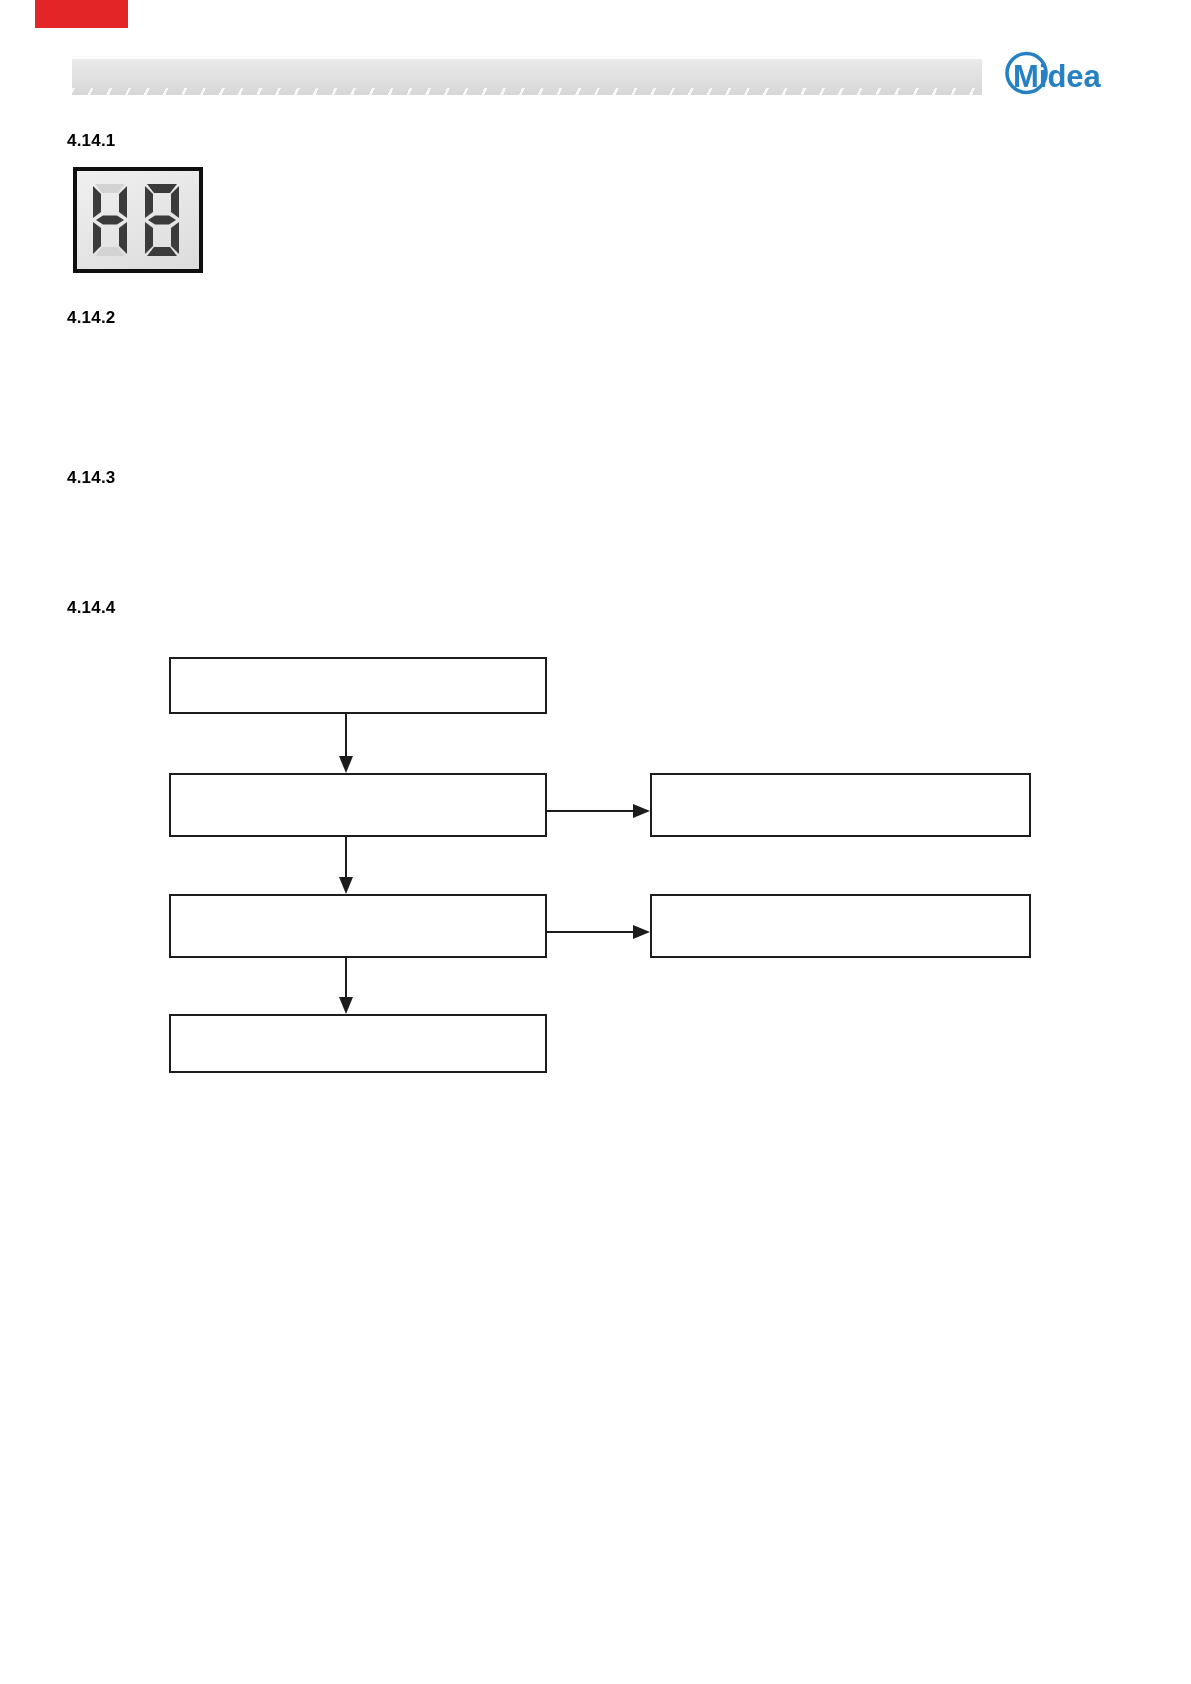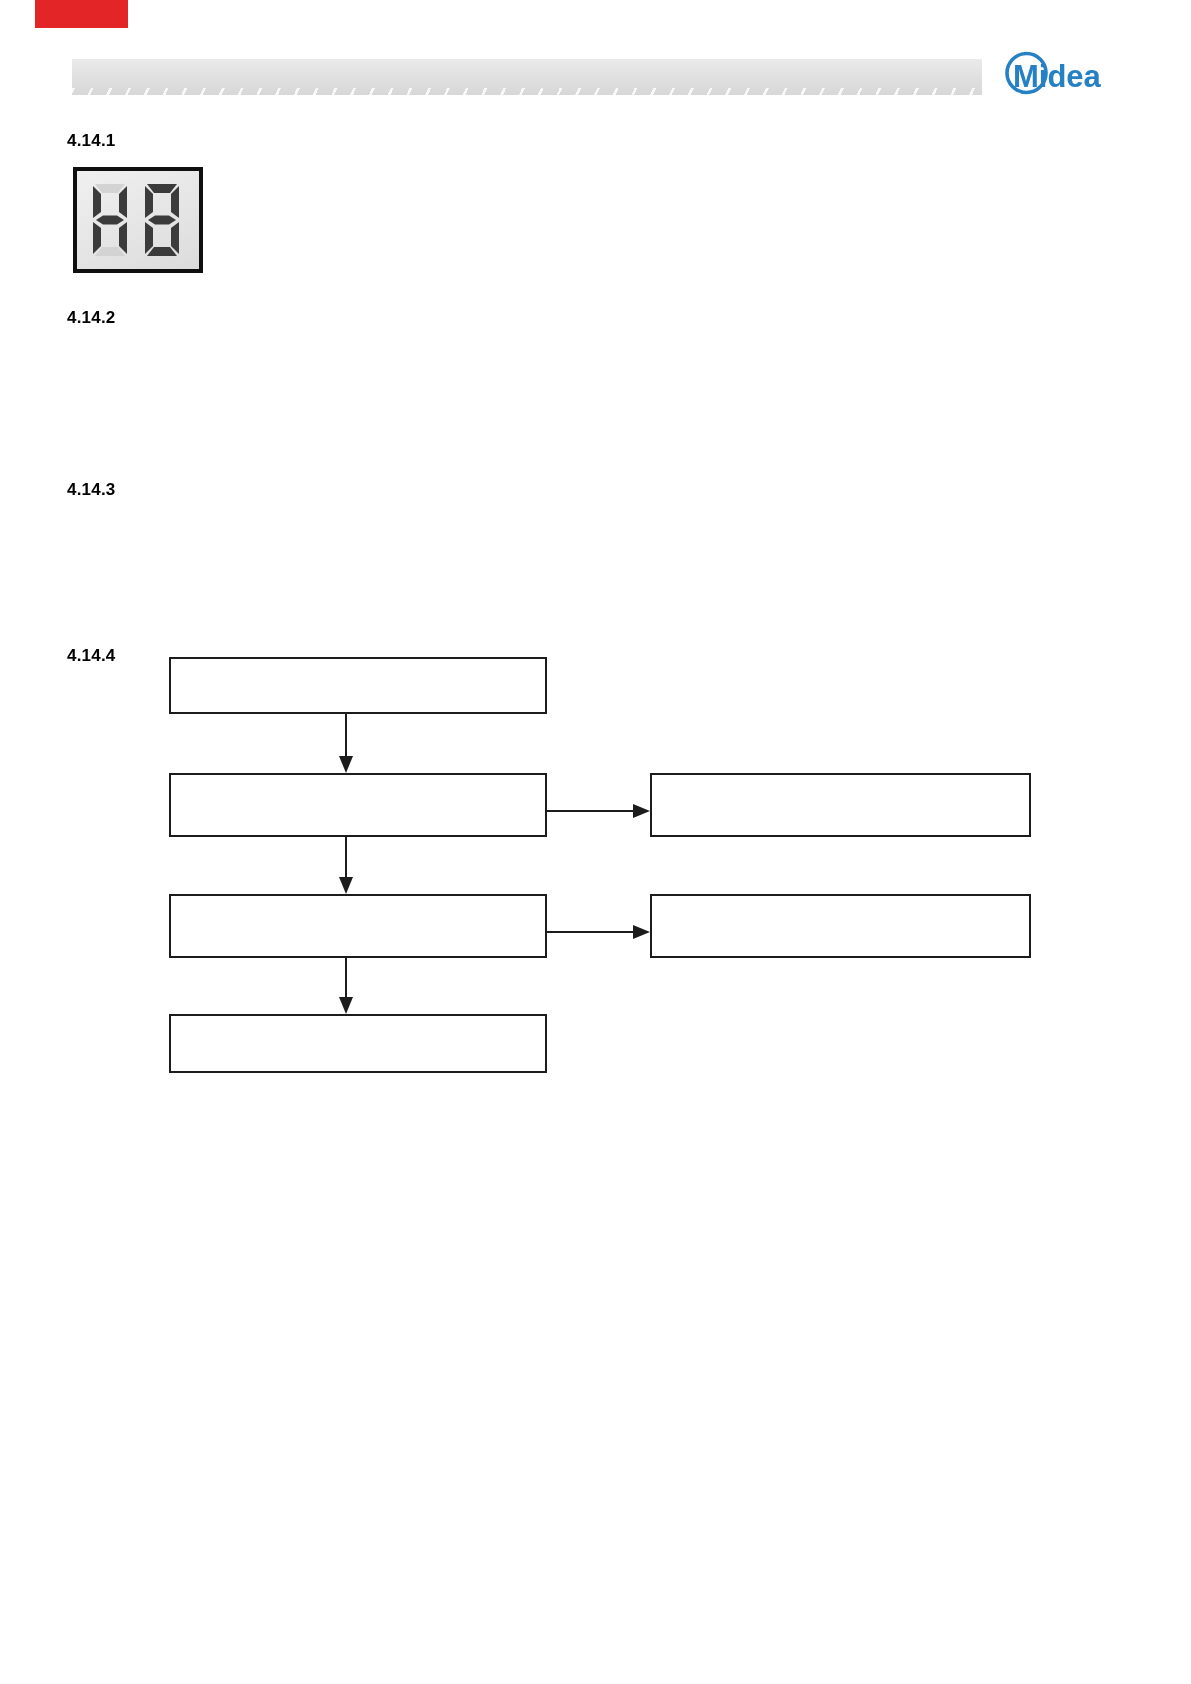--- a/index.html
+++ b/index.html
@@ -16,21 +16,21 @@
   #header-bar::after{content:"";position:absolute;left:0;right:0;bottom:0;height:7px;
               background:repeating-linear-gradient(115deg,
                  rgba(255,255,255,.85) 0 2.5px, rgba(255,255,255,0) 2.5px 17px);}
 
   
   #logo{left:1000px;top:46px;width:130px;height:54px;}
 
   
   .heading{position:absolute;left:67px;font-weight:bold;font-size:17px;
            color:#000;letter-spacing:.2px;line-height:20px;text-align:center;}
-  #h1{top:131px;} #h2{top:308px;} #h3{top:480px;} #h4{top:598px;margin-top:48px;}
+  #h1{top:131px;} #h2{top:308px;} #h3{top:468px;} #h4{top:598px;}
 
   
   #seg-display{left:73px;top:167px;width:130px;height:106px;box-sizing:border-box;
                border:4px solid #0f0f0f;
                background:linear-gradient(155deg,#f0f0f0,#dcdcdc);
                display:flex;align-items:center;justify-content:center;}
   .seg{fill:#d3d3d3;}
   .seg.on{fill:#3b3b3b;}
 
   

